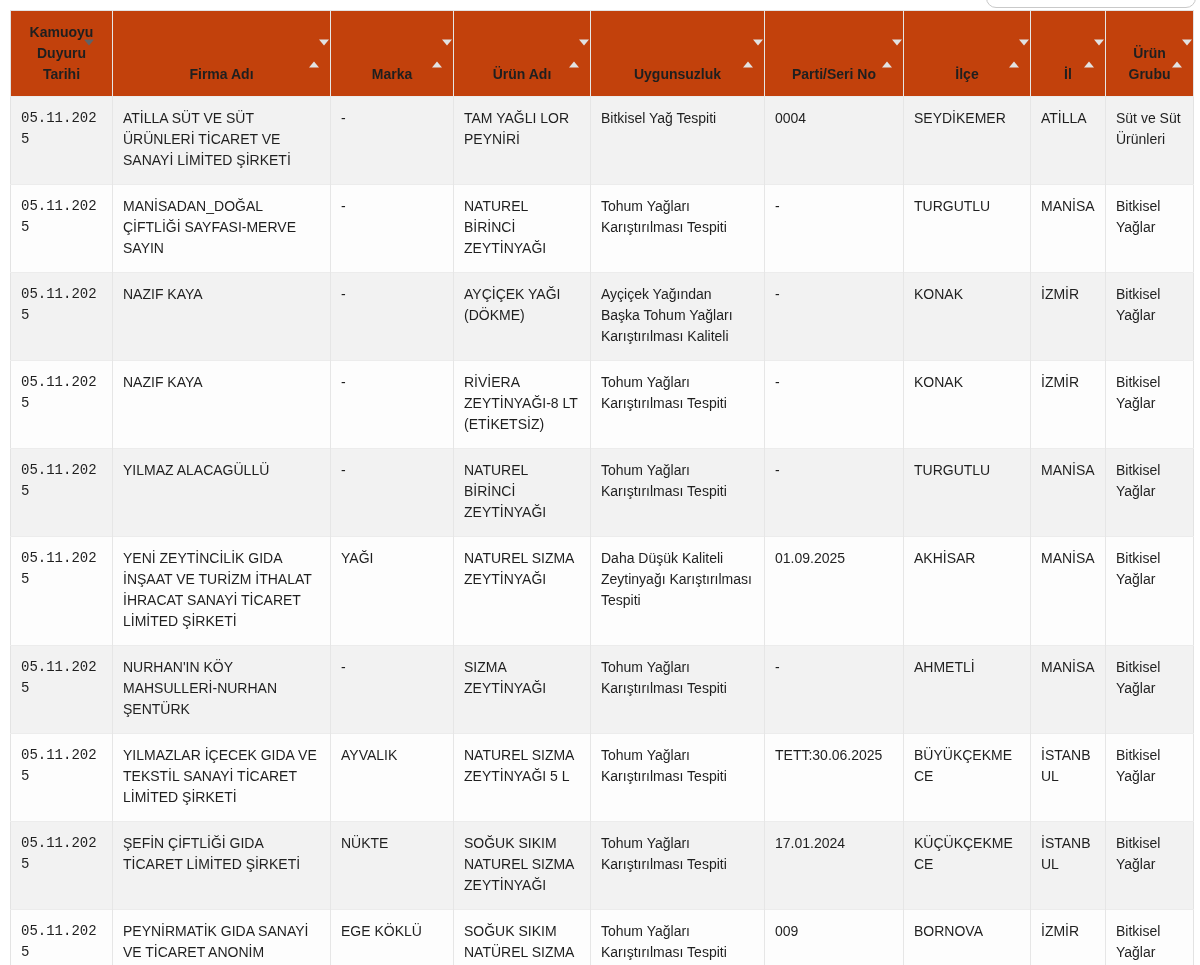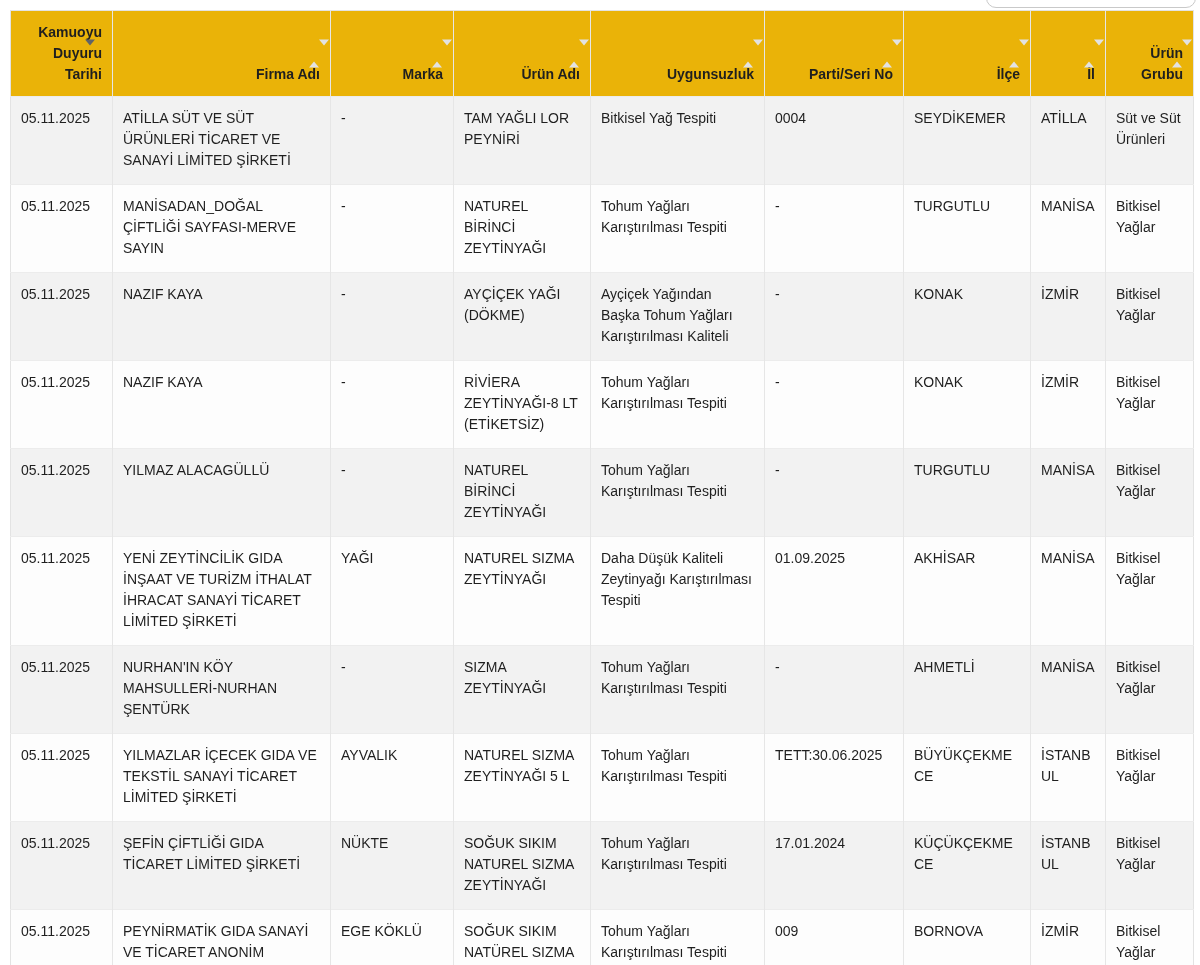--- a/index.html
+++ b/index.html
@@ -29,43 +29,43 @@
   }
   table.recall-table {
     width: 1183px;
     border-collapse: collapse;
     table-layout: fixed;
     border: 1px solid #e3e3e3;
     background: #ffffff;
   }
   thead th {
     vertical-align: bottom;
-    text-align: right;
+    text-align: center;
     font-size: 14px;
     font-weight: 700;
     line-height: 1.5;
     padding: 11px 10px;
     height: 85px;
-    background: #eab308;
+    background: #c2410c;
     border-left: 1px solid #e6e6e6;
     position: relative;
   }
   thead th:first-child { border-left: none; }
   tbody td {
     vertical-align: top;
     text-align: left;
     font-size: 14px;
     font-weight: 400;
     line-height: 1.5;
     padding: 11px 10px 13px 10px;
     border-left: 1px solid #e6e6e6;
     border-top: 1px solid #ececec;
     word-wrap: break-word;
   }
-  tbody td:first-child { border-left: none; }
+  tbody td:first-child { border-left: none; font-family: Liberation Mono, monospace; }
   tbody tr:nth-child(odd)  { background: #f2f2f2; }
   tbody tr:nth-child(even) { background: #fdfdfd; }
   tbody tr.tall { height: 103px; }
   tbody tr { height: 83px; }
 
   
   .sort-icon {
     position: absolute;
     right: 9px;
     top: 50%;

